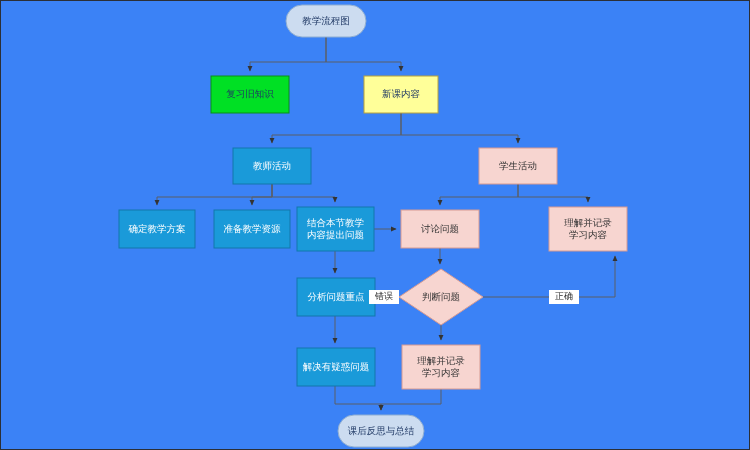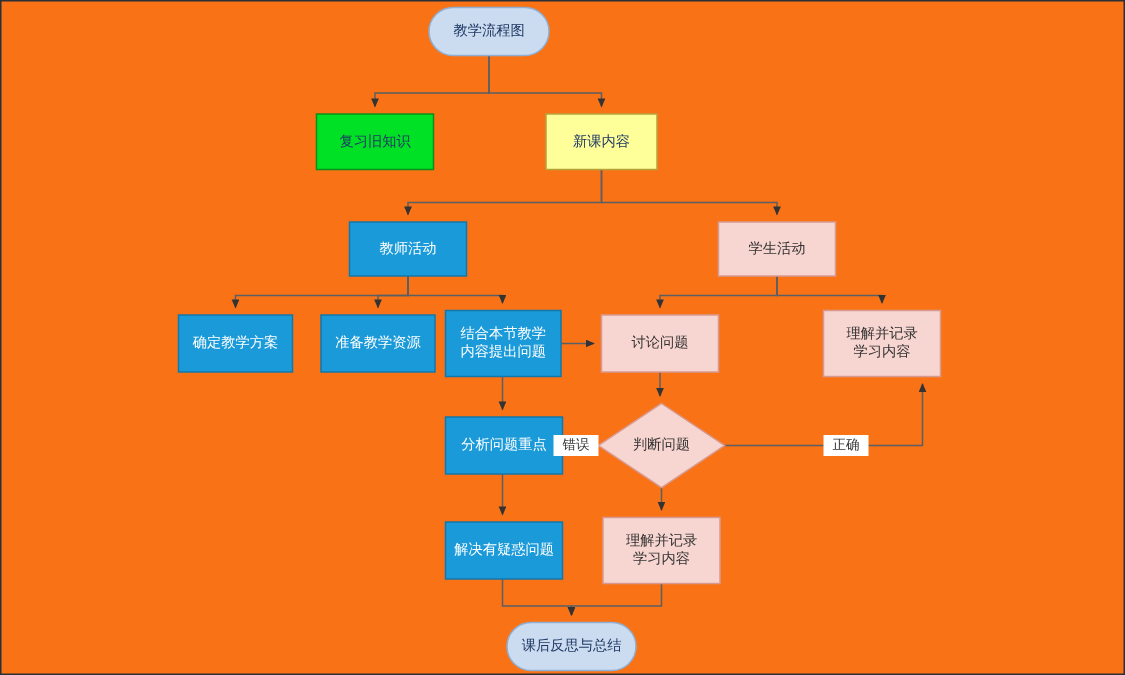--- a/index.html
+++ b/index.html
@@ -4,21 +4,21 @@
 <style>
   html, body {
     margin: 0;
     padding: 0;
     background: #ffffff;
   }
   #canvas {
     position: relative;
     width: 750px;
     height: 450px;
-    background: #f97316;
+    background: #3b82f6;
     border: 1px solid #2b2f36;
     box-sizing: border-box;
     overflow: hidden;
     font-family: "Liberation Sans", "DejaVu Sans", sans-serif;
   }
   #flow-svg {
     position: absolute;
     left: 0;
     top: 0;
     width: 750px;

